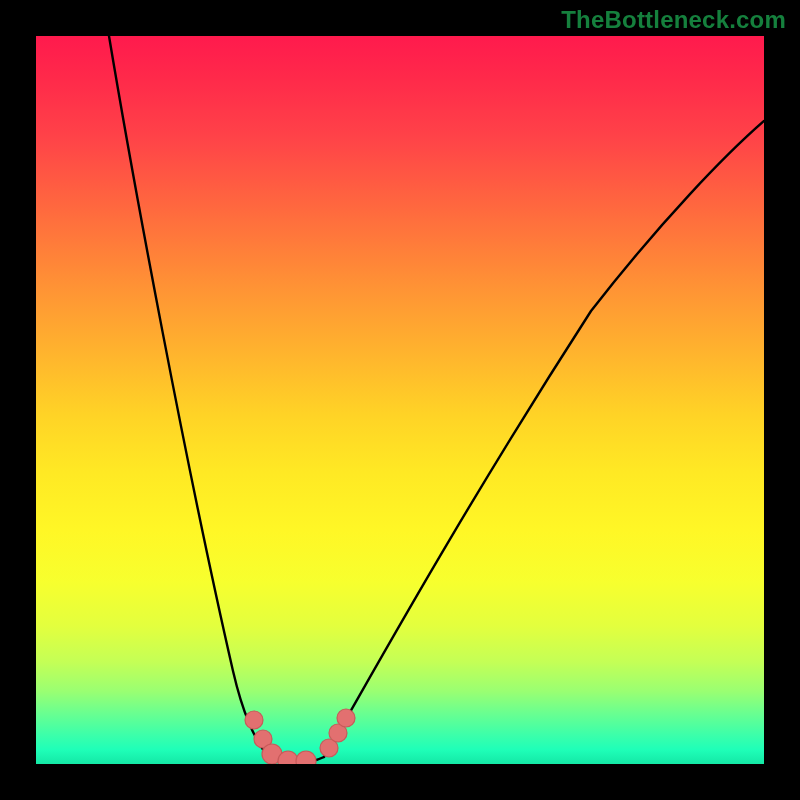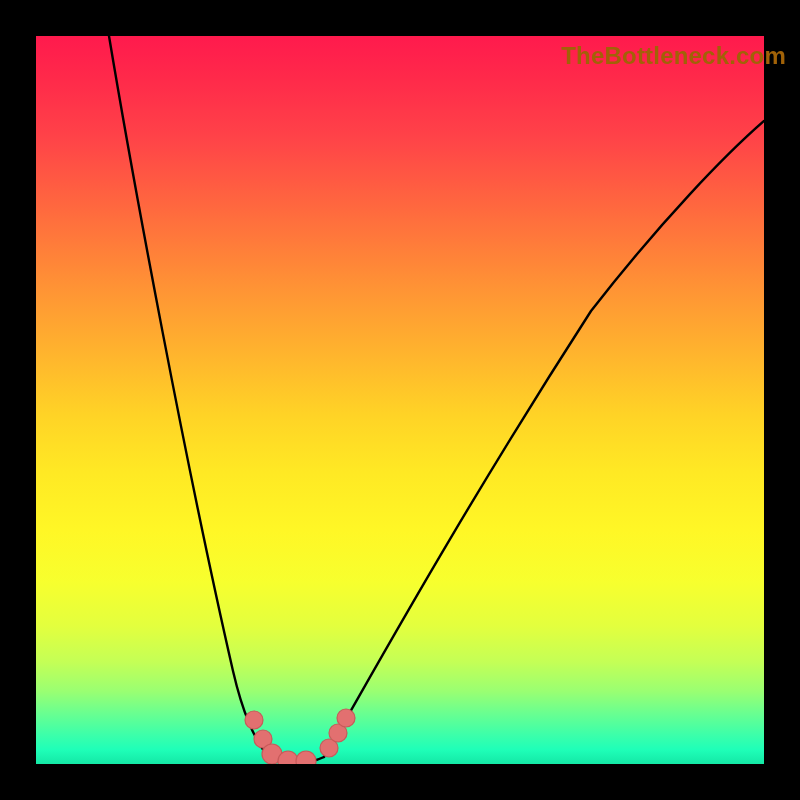--- a/index.html
+++ b/index.html
@@ -53,24 +53,23 @@
       #14e8a6 100%
     );
   }
   .watermark {
     position: absolute;
     top: 6px;
     right: 14px;
     font-family: Arial, Helvetica, sans-serif;
     font-size: 24px;
     font-weight: 600;
-    color: #a16207;
+    color: #15803d;
     letter-spacing: 0.2px;
     user-select: none;
-    margin-top: 36px;
   }
   svg.curve {
     position: absolute;
     left: 0;
     top: 0;
     width: 100%;
     height: 100%;
   }
   .curve path {
     fill: none;

